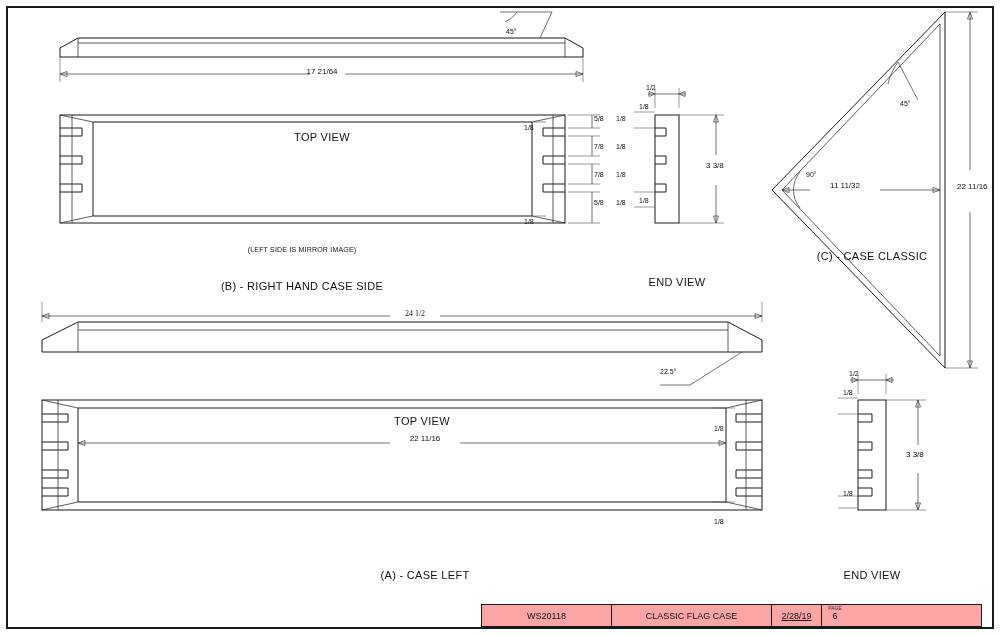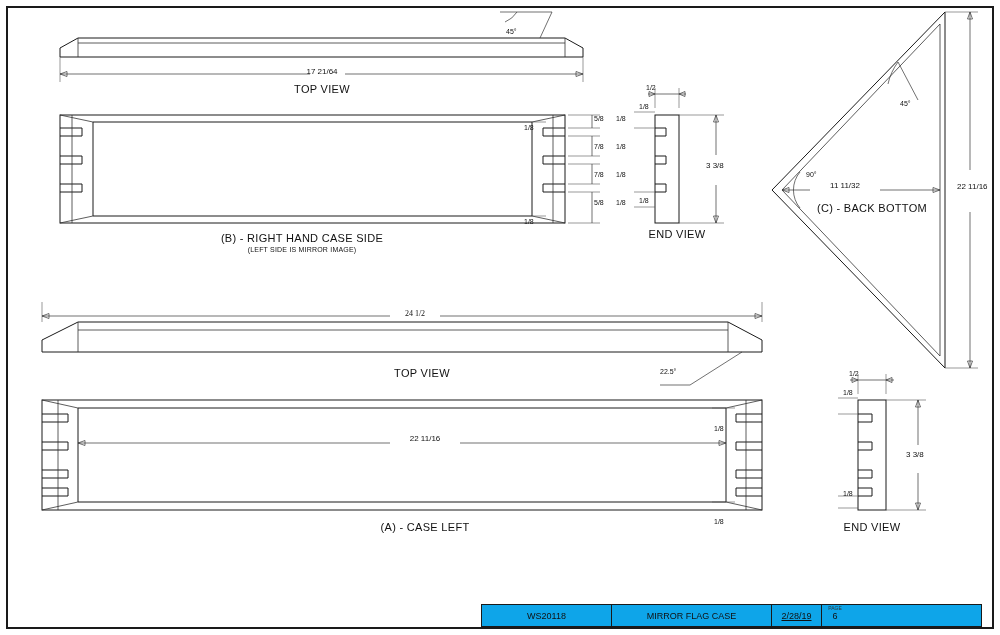--- a/index.html
+++ b/index.html
@@ -22,35 +22,35 @@
   .dim{stroke:#333;stroke-width:0.7;fill:none;}
   .dimext{stroke:#555;stroke-width:0.6;fill:none;}
   .fillw{fill:#ffffff;}
   .lbl{
     position:absolute;
     font-family:"Liberation Sans", sans-serif;
     color:#111;
     white-space:nowrap;
     line-height:1.1;
   }
-  .t-title{font-size:11px;letter-spacing:0.3px;}
+  .t-title{font-size:11px;letter-spacing:0.3px;margin-top:48px;}
   .t-sub{font-size:7px;letter-spacing:0.2px;}
   .t-dim{font-size:8px;}
   .t-small{font-size:7px;}
   .center{transform:translateX(-50%);}
   
   .tblock{
     position:absolute;
     left:481px;top:604px;
     width:501px;height:23px;
     border:1.5px solid #1a1a1a;
     box-sizing:border-box;
     display:flex;
     align-items:stretch;
-    background:#0ea5e9;
+    background:#fca5a5;
   }
   .tcell{
     display:flex;align-items:center;justify-content:center;
     border-right:1px solid #1a1a1a;
     box-sizing:border-box;
     font-size:9px;
     color:#111;
   }
   .tcell:last-child{border-right:none;}
   .c-num{width:130px;}
@@ -234,40 +234,40 @@
   <div class="lbl t-small" style="left:646px;top:84px;">1/2</div>
   <div class="lbl t-small" style="left:639px;top:103px;">1/8</div>
   <div class="lbl t-small" style="left:639px;top:197px;">1/8</div>
   <div class="lbl t-dim" style="left:706px;top:162px;">3 3/8</div>
   <div class="lbl t-title center" style="left:677px;top:228px;">END VIEW</div>
 
   <div class="lbl t-small" style="left:900px;top:100px;">45°</div>
   <div class="lbl t-small" style="left:806px;top:171px;">90°</div>
   <div class="lbl t-dim center" style="left:845px;top:182px;">11 11/32</div>
   <div class="lbl t-dim" style="left:957px;top:183px;">22 11/16</div>
-  <div class="lbl t-title center" style="left:872px;top:202px;">(C) - BACK BOTTOM</div>
+  <div class="lbl t-title center" style="left:872px;top:202px;">(C) - CASE CLASSIC</div>
 
   <div class="lbl t-dim center" style="left:415px;top:310px;font-family:Liberation Serif, serif;">24 1/2</div>
   <div class="lbl t-title center" style="left:422px;top:367px;">TOP VIEW</div>
   <div class="lbl t-small" style="left:660px;top:368px;">22.5°</div>
 
   <div class="lbl t-dim center" style="left:425px;top:435px;">22 11/16</div>
   <div class="lbl t-small" style="left:714px;top:425px;">1/8</div>
   <div class="lbl t-small" style="left:714px;top:518px;">1/8</div>
   <div class="lbl t-title center" style="left:425px;top:521px;">(A) - CASE LEFT</div>
 
   <div class="lbl t-small" style="left:849px;top:370px;">1/2</div>
   <div class="lbl t-small" style="left:843px;top:389px;">1/8</div>
   <div class="lbl t-small" style="left:843px;top:490px;">1/8</div>
   <div class="lbl t-dim" style="left:906px;top:451px;">3 3/8</div>
   <div class="lbl t-title center" style="left:872px;top:521px;">END VIEW</div>
 
   <div class="tblock">
     <div class="tcell c-num">WS20118</div>
-    <div class="tcell c-name">MIRROR FLAG CASE</div>
+    <div class="tcell c-name">CLASSIC FLAG CASE</div>
     <div class="tcell c-date">2/28/19</div>
     <div class="tcell c-page">
       <span class="pagecap">PAGE</span>
       <span>6</span>
     </div>
   </div>
 
 </div>
 
 </body></html>

